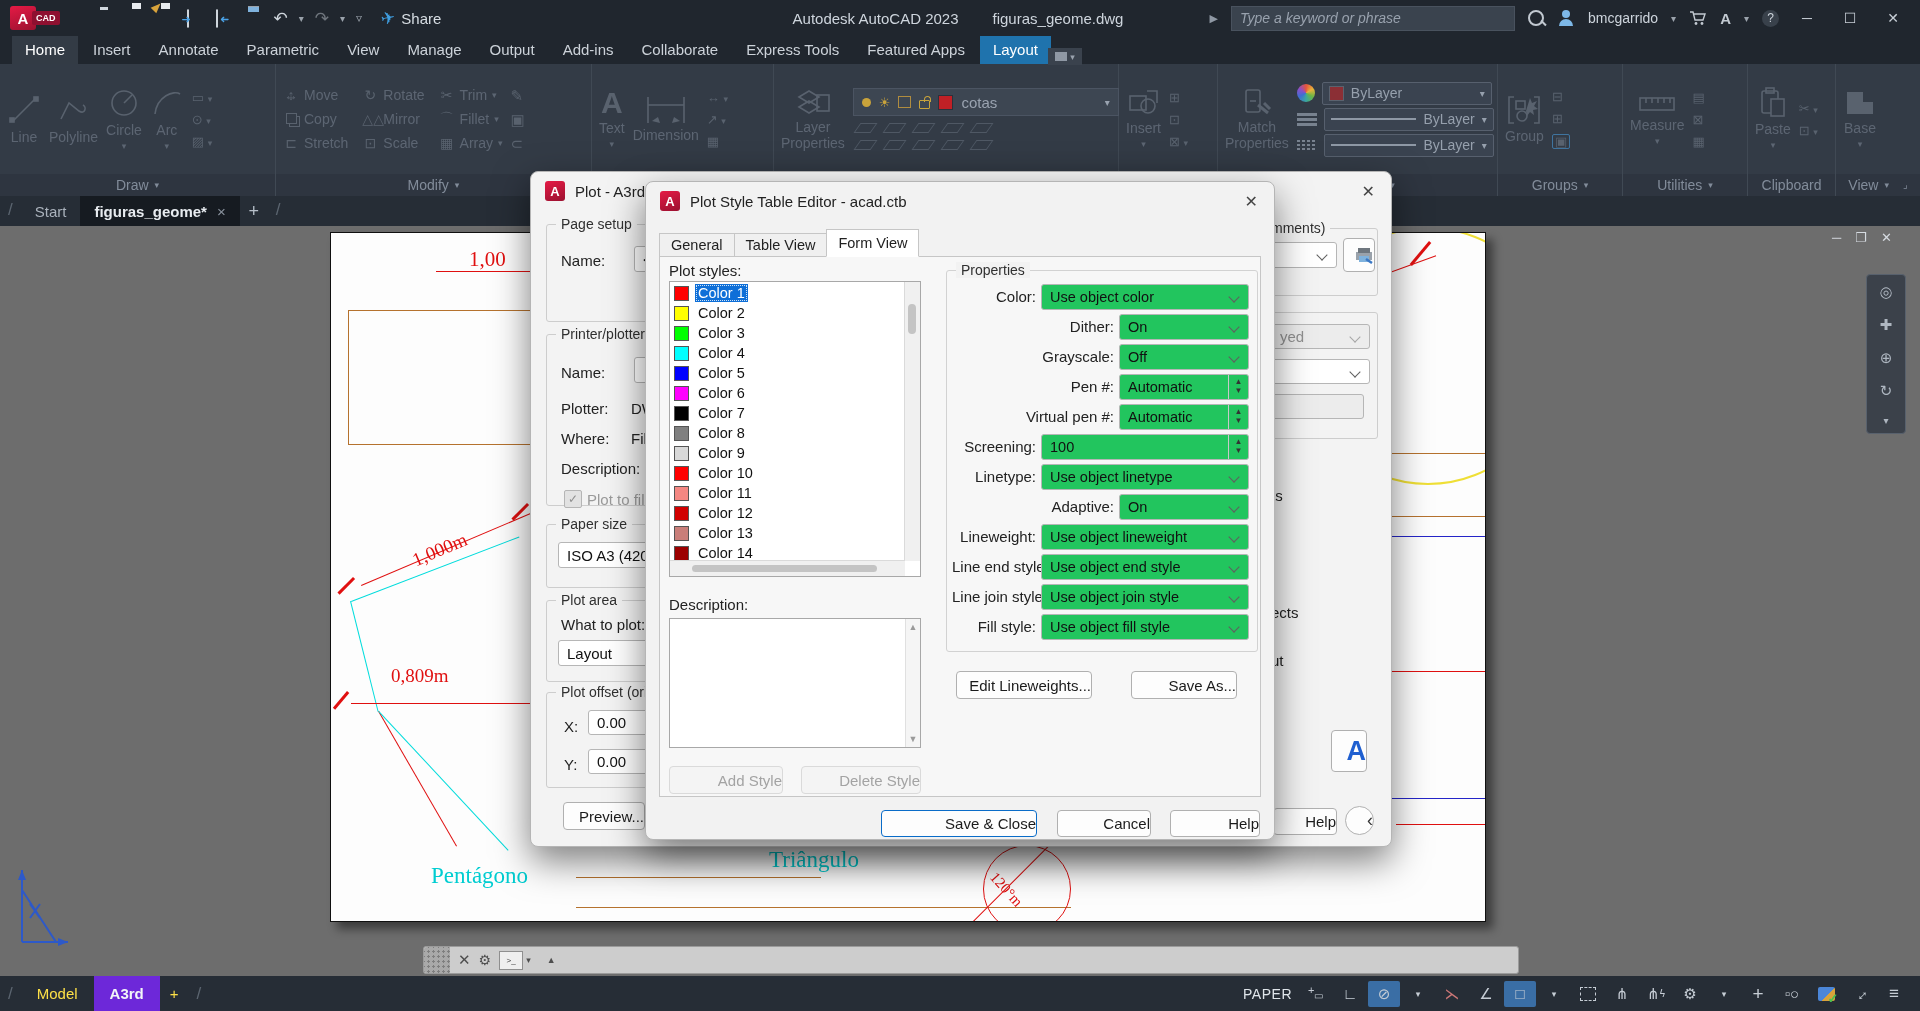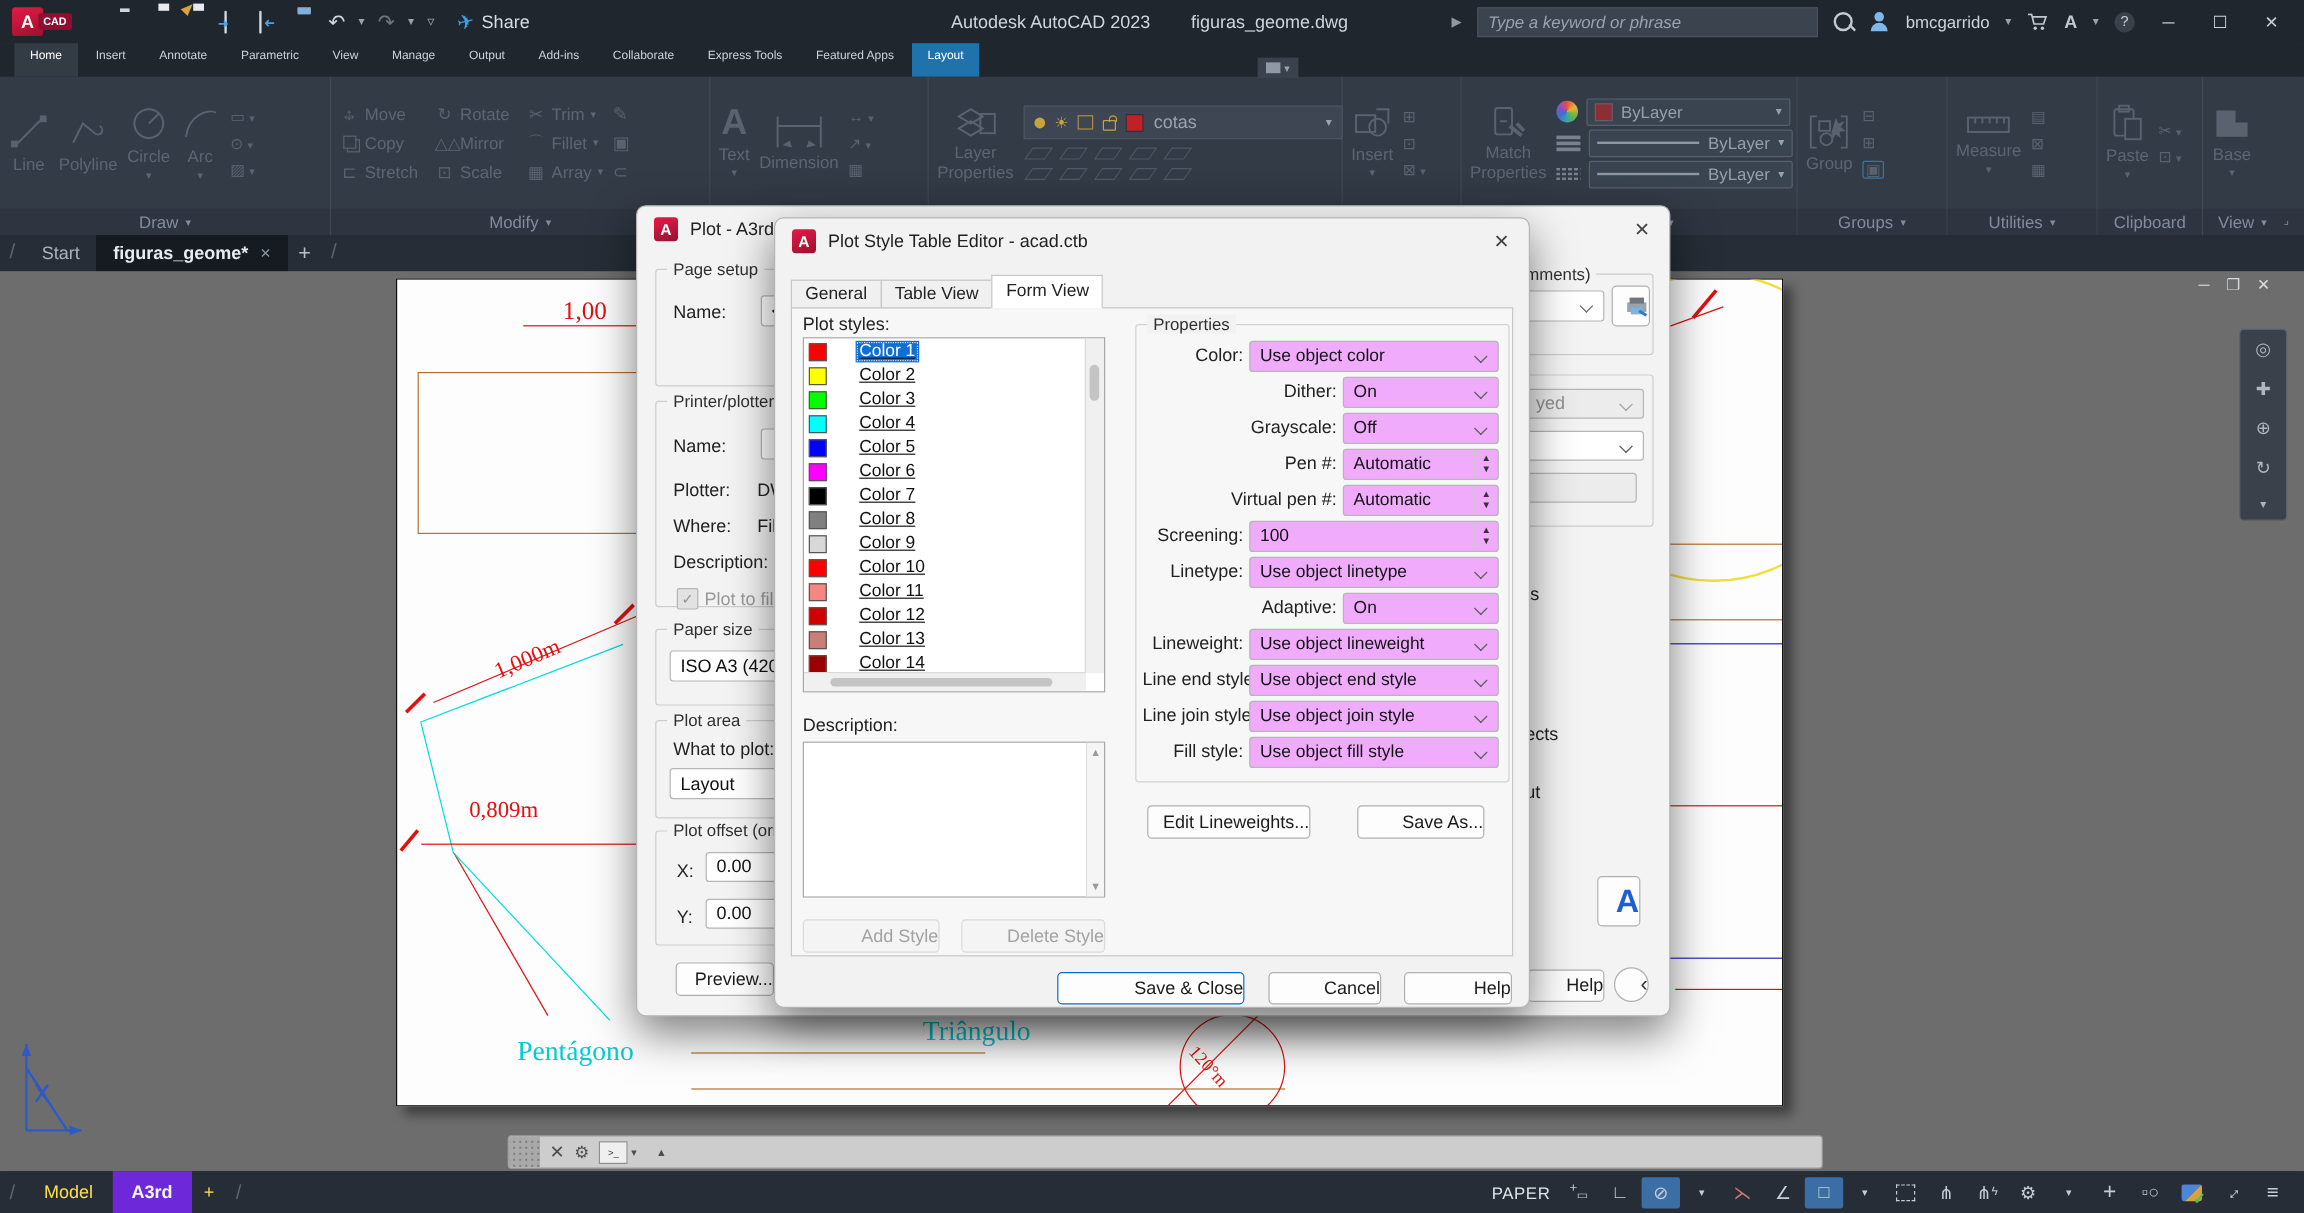--- a/index.html
+++ b/index.html
@@ -43,21 +43,21 @@
   .mag:after{content:"";position:absolute;left:10px;top:10px;width:7px;height:2px;background:#c2c9d1;transform:rotate(45deg);}
   .person{width:18px;height:16px;position:relative;}
   .person:before{content:"";position:absolute;left:5px;top:0;width:8px;height:8px;border-radius:50%;background:#7db8e8;}
   .person:after{content:"";position:absolute;left:2px;top:9px;width:14px;height:7px;border-radius:7px 7px 0 0;background:#7db8e8;}
   .helpq{width:17px;height:17px;border-radius:50%;background:#39414b;color:#cdd4dc;font-size:12px;
     display:flex;align-items:center;justify-content:center;}
   .winbtn{color:#c8cfd7;font-size:14px;width:30px;text-align:center;}
   
   .rtabs{position:absolute;top:36px;left:0;width:1920px;height:28px;background:#20262e;
     display:flex;align-items:stretch;padding-left:12px;gap:2px;}
-  .rtab{padding:5px 13px 0 13px;font-size:10px;color:#ccd2d9;}
+  .rtab{padding:5px 13px 0 13px;font-size:15px;color:#ccd2d9;}
   .rtab.active{background:#333b45;color:#fff;}
   .rtab.highlight{background:#1f73ad;color:#fff;}
   .rtab-extra{margin-left:16px;margin-top:6px;width:34px;height:17px;background:#3a424d;
     display:flex;align-items:center;justify-content:center;gap:3px;color:#9aa3ae;font-size:9px;}
   
   .ribbon{position:absolute;top:64px;left:0;width:1920px;height:132px;background:#333b46;display:flex;}
   .rpanel{flex:none;border-right:1px solid #404954;display:flex;flex-direction:column;box-sizing:border-box;}
   .rbody{flex:1;display:flex;align-items:center;padding:4px 7px;gap:8px;box-sizing:border-box;}
   .rfoot{height:22px;line-height:22px;text-align:center;font-size:14px;color:#828c9a;background:#2e3540;
     display:flex;align-items:center;justify-content:center;gap:6px;}
@@ -134,33 +134,33 @@
   .btn.default{border:1.5px solid #0a6cc8;}
   .cbx{position:absolute;width:16px;height:16px;background:#e2e2e2;border:1px solid #b5b5b5;border-radius:2px;
     color:#909090;font-size:12px;display:flex;align-items:center;justify-content:center;}
   
   .ptabs{position:absolute;left:13px;top:47px;display:flex;align-items:flex-end;z-index:3;}
   .ptab{height:24px;box-sizing:border-box;padding:3px 11px 0;border:1px solid #c6c6c6;background:#f0f0f0;
     margin-right:-1px;font-size:14.5px;color:#222;}
   .ptab.active{height:28px;padding-top:5px;background:#fff;border-bottom:1px solid #fff;z-index:4;}
   .pcontent{position:absolute;left:13px;top:74px;width:602px;height:541px;background:#f7f7f7;border:1px solid #c6c6c6;box-sizing:border-box;}
   .plist{position:absolute;left:23px;top:99px;width:252px;height:296px;background:#fff;border:1px solid #a8a8a8;box-sizing:border-box;overflow:hidden;}
-  .srow{display:flex;align-items:center;height:20px;gap:24px;padding-left:4px;text-decoration:underline;}
+  .srow{display:flex;align-items:center;height:20px;gap:6px;padding-left:4px;}
   .sw{width:13px;height:13px;border:1px solid #555;flex:none;}
   .sname{font-size:14.5px;color:#111;padding:0 3px;line-height:18px;}
   .sname.selected{background:#0e6fd8;color:#fff;outline:1px dotted #cfe3f7;outline-offset:-2px;}
   .vscroll{position:absolute;right:0;top:0;bottom:15px;width:15px;background:#f0f0f0;border-left:1px solid #dadada;}
   .vthumb{position:absolute;left:3px;top:22px;width:8px;height:30px;background:#c4c4c4;border-radius:4px;}
   .hscroll{position:absolute;left:0;right:15px;bottom:0;height:15px;background:#f0f0f0;border-top:1px solid #dadada;}
   .hthumb{position:absolute;left:22px;top:4px;width:185px;height:7px;background:#c4c4c4;border-radius:4px;}
   .descbox{position:absolute;left:23px;top:436px;width:252px;height:130px;background:#fff;border:1px solid #a8a8a8;box-sizing:border-box;}
   .descscroll{position:absolute;right:0;top:0;bottom:0;width:15px;background:#f5f5f5;border-left:1px solid #e0e0e0;
     display:flex;flex-direction:column;justify-content:space-between;align-items:center;color:#9a9a9a;font-size:9px;padding:3px 0;box-sizing:border-box;}
   .prolabel{position:absolute;text-align:right;font-size:15px;color:#222;white-space:nowrap;}
-  .selctl,.spinctl{position:absolute;height:26px;background:#f0abfc;border:1px solid #b6b6b6;border-radius:3px;
+  .selctl,.spinctl{position:absolute;height:26px;background:#22c55e;border:1px solid #b6b6b6;border-radius:3px;
     display:flex;align-items:center;padding-left:8px;box-sizing:border-box;font-size:14.5px;color:#111;}
   .selctl .chv{top:8px;}
   .spincol{position:absolute;right:0;top:0;bottom:0;width:19px;border-left:1px solid #c9c9c9;
     display:flex;flex-direction:column;align-items:center;justify-content:center;color:#333;font-size:8px;line-height:1.1;}
   
   .cmdbar{position:absolute;left:423px;top:946px;width:1096px;height:28px;background:#cdcdcd;
     border:1px solid #9b9b9b;border-radius:3px;display:flex;align-items:center;z-index:5;box-sizing:border-box;}
   .cmdgrip{width:26px;height:100%;background:#a9a9a9;border-radius:3px 0 0 3px;
     background-image:radial-gradient(#7e7e7e 1px,transparent 1.2px);background-size:5px 5px;background-position:2px 2px;}
   .cmdx{color:#4e4e4e;font-size:15px;padding:0 8px;}

